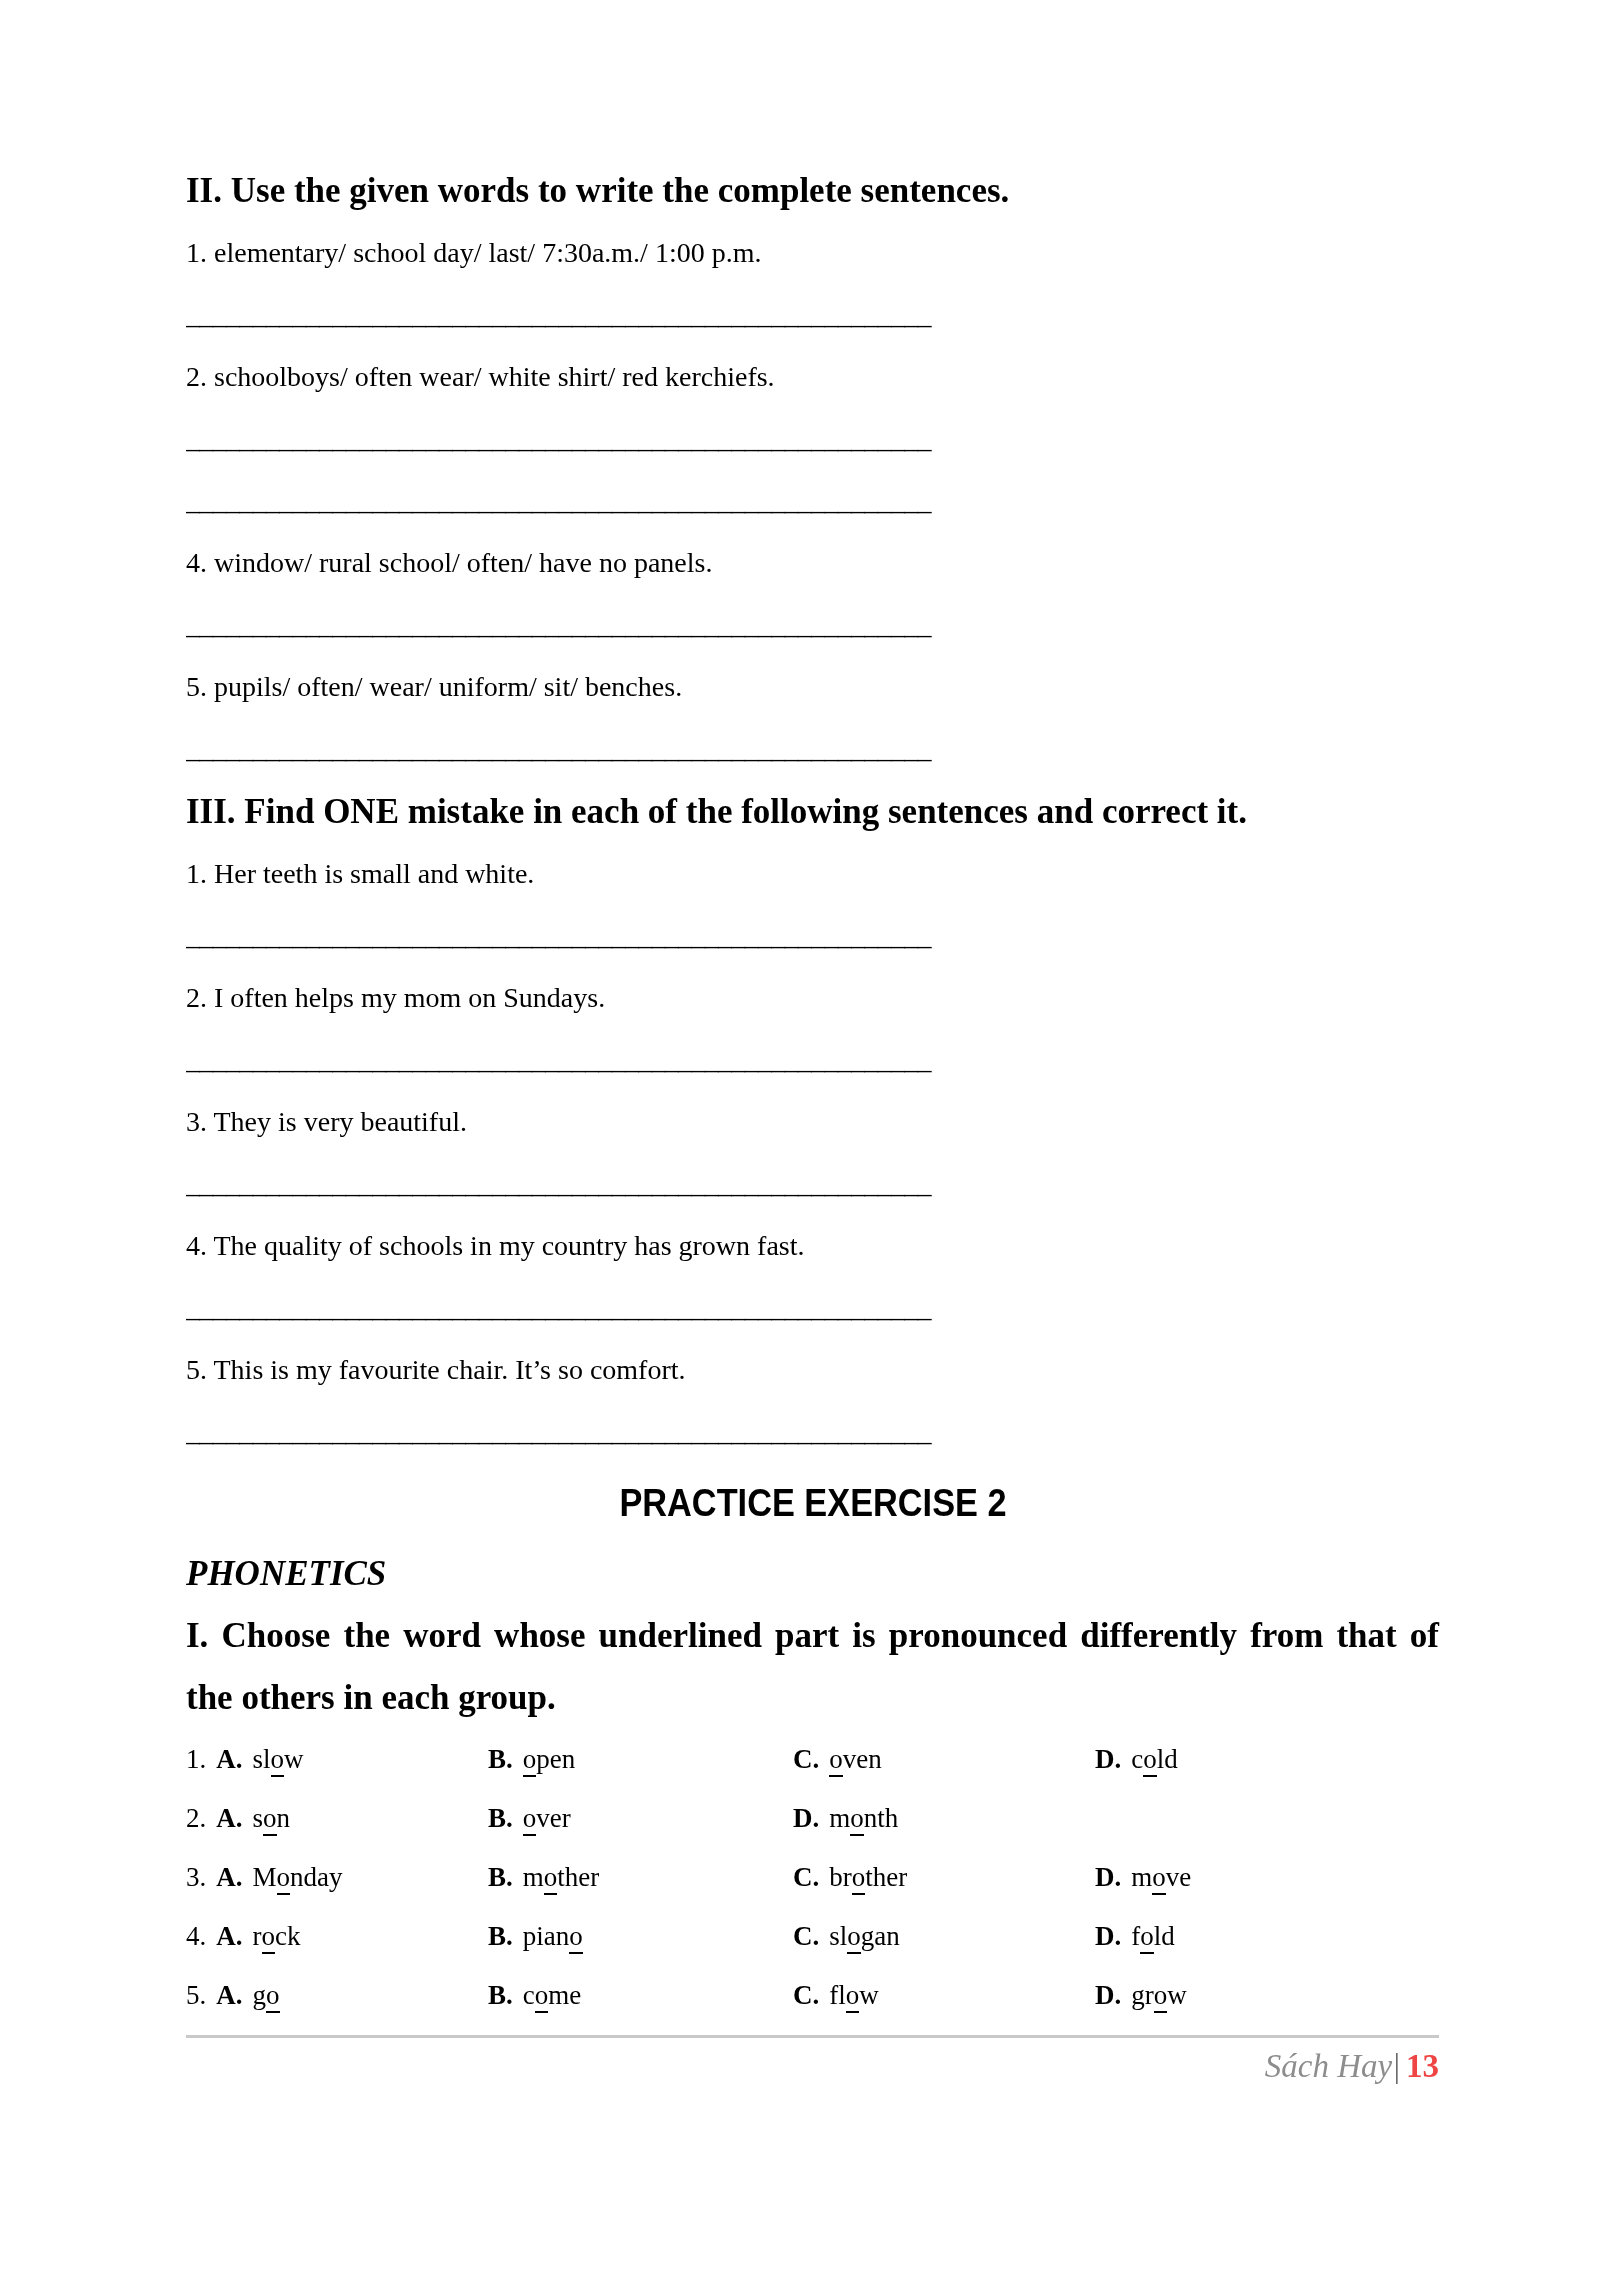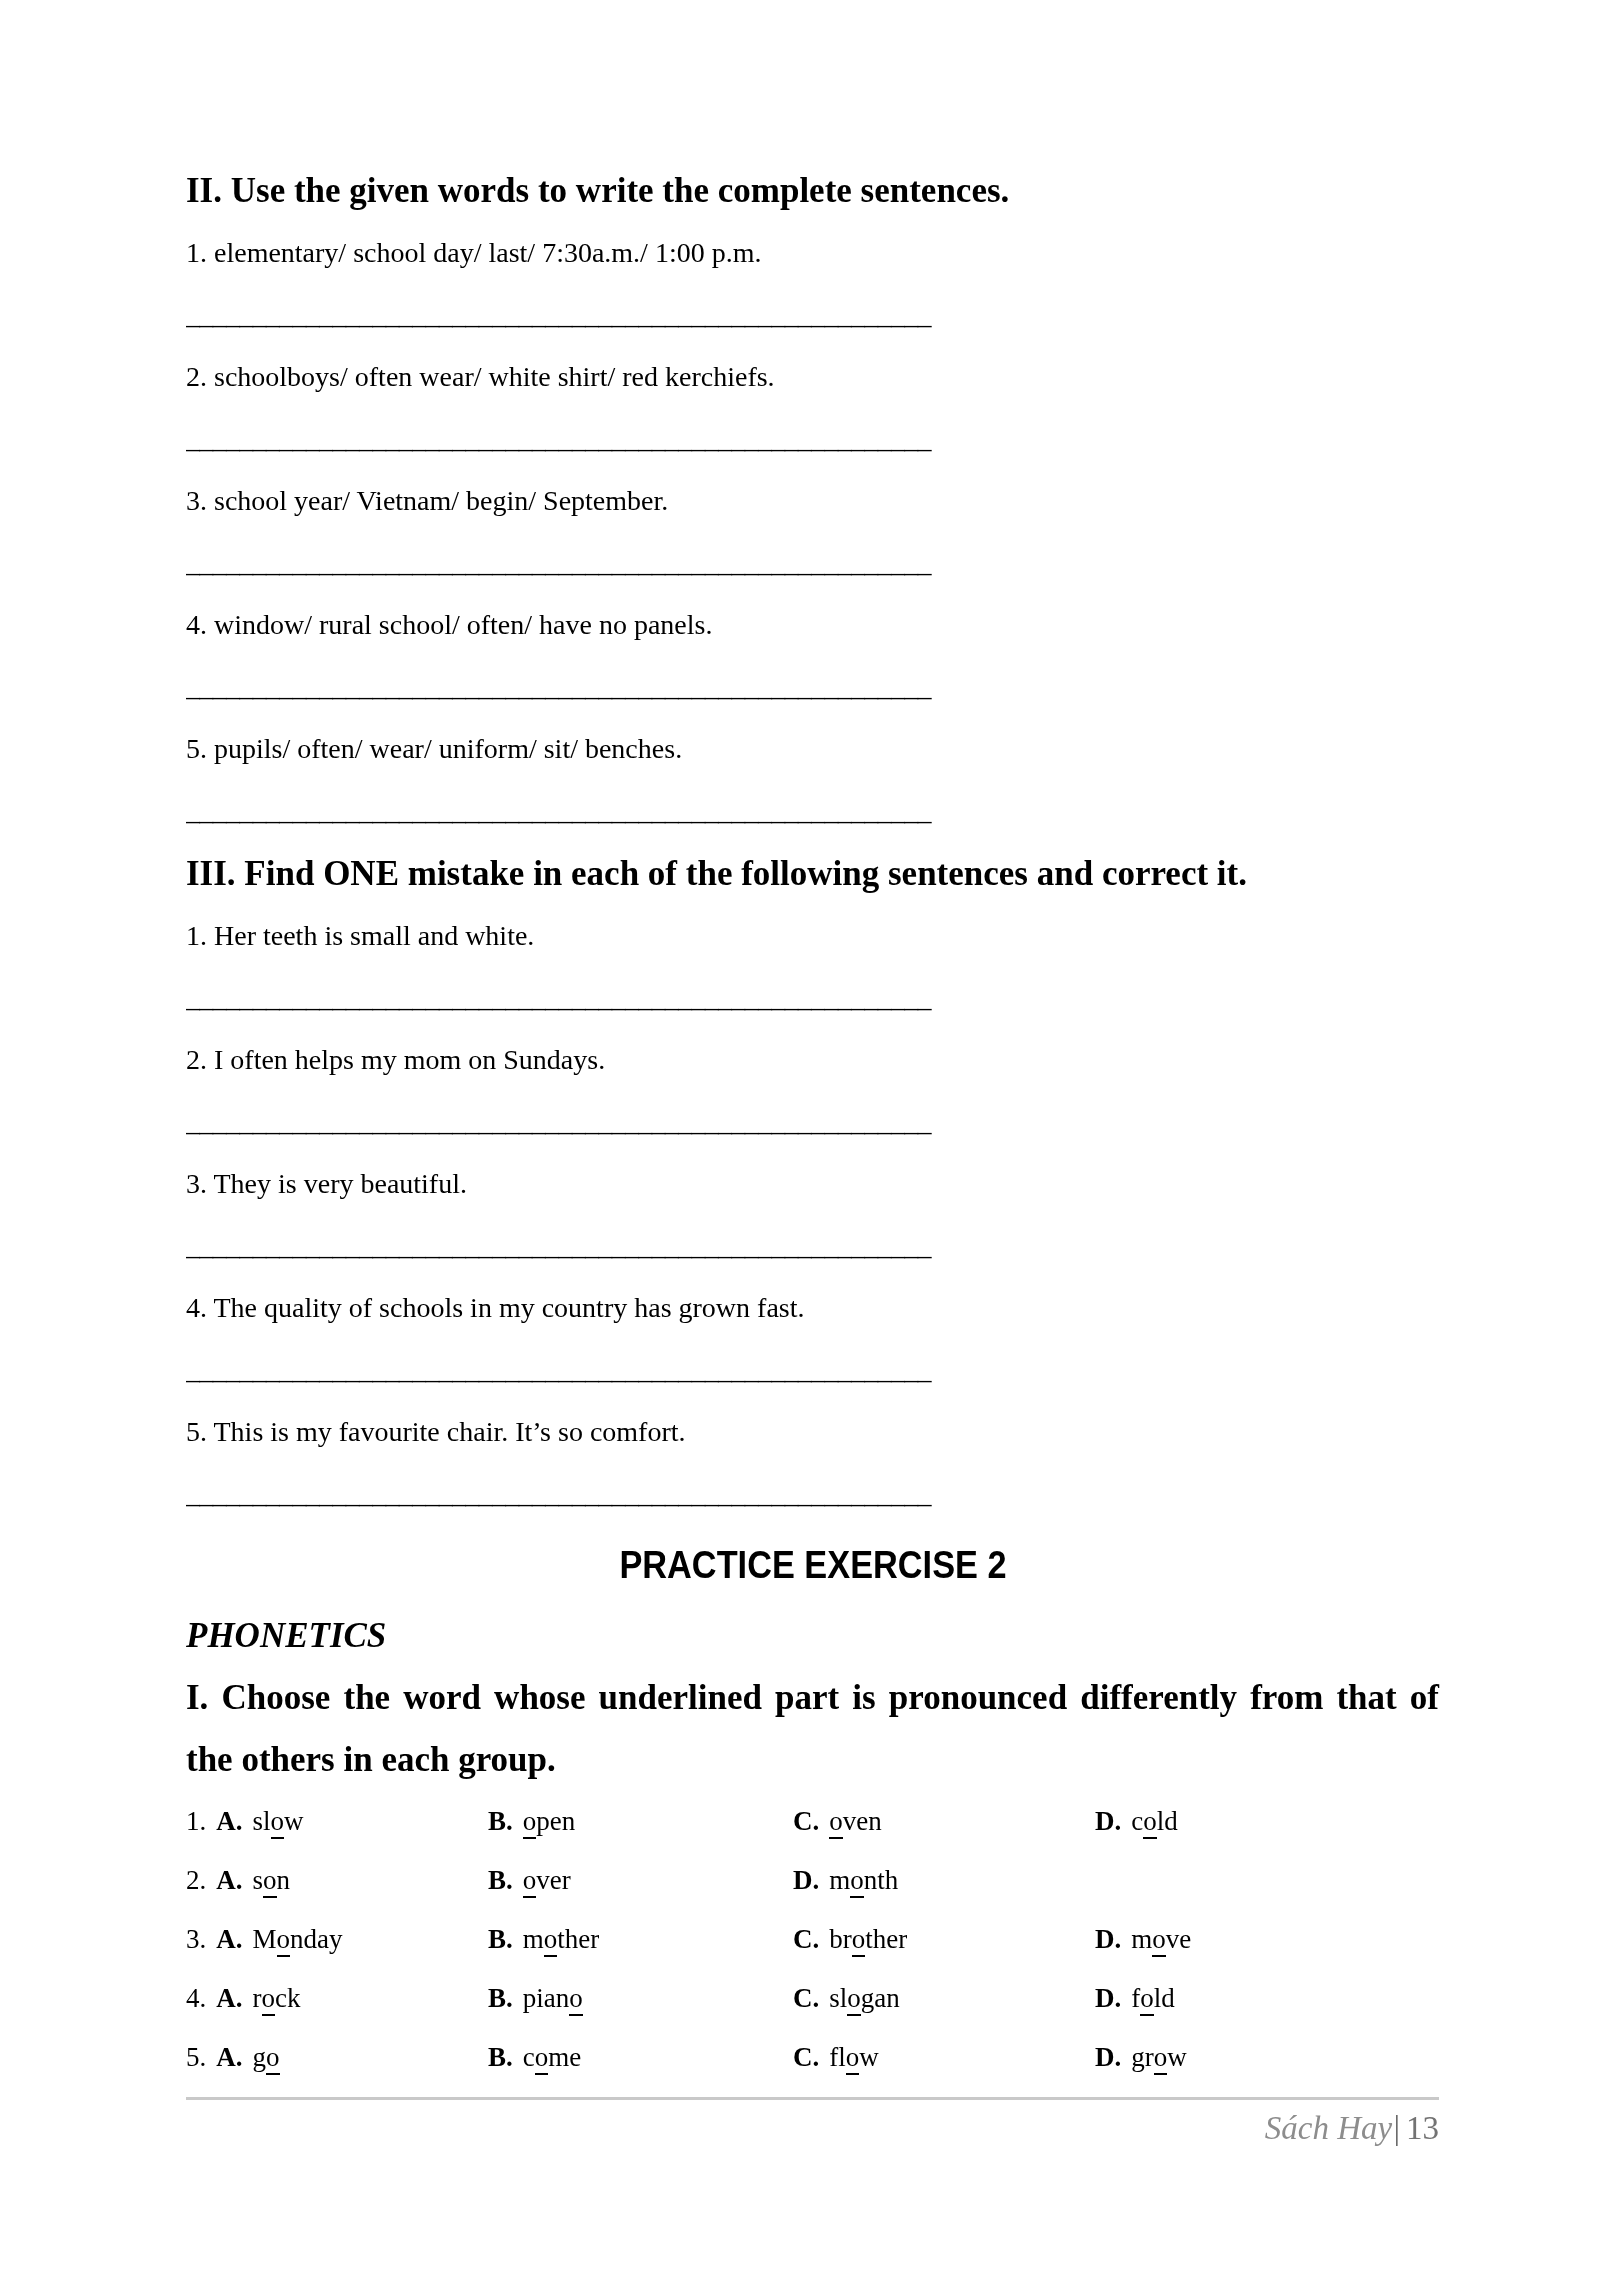--- a/index.html
+++ b/index.html
@@ -80,40 +80,39 @@
   }
   .footer-brand {
     font-style: italic;
     color: #8d8d8d;
   }
   .footer-sep {
     color: #6b6b6b;
     padding: 0 5.8px 0 1.4px;
   }
   .footer-page {
-    font-weight: normal;
-    color: #737373;
+    font-weight: bold;
+    color: #ef4444;
   }
 </style>
 </head>
 <body>
 
 <div class="page">
   <div class="content">
 
     <div>
       <p class="heading">II. Use the given words to write the complete sentences.</p>
 
       <p class="row">1. elementary/ school day/ last/ 7:30a.m./ 1:00 p.m.</p>
       <p class="row answer-line">________________________________________________________</p>
 
       <p class="row">2. schoolboys/ often wear/ white shirt/ red kerchiefs.</p>
       <p class="row answer-line">________________________________________________________</p>
 
-      <p class="row">3. school year/ Vietnam/ begin/ September.</p>
       <p class="row answer-line">________________________________________________________</p>
 
       <p class="row">4. window/ rural school/ often/ have no panels.</p>
       <p class="row answer-line">________________________________________________________</p>
 
       <p class="row">5. pupils/ often/ wear/ uniform/ sit/ benches.</p>
       <p class="row answer-line">________________________________________________________</p>
     </div>
 
     <div class="section-3">

